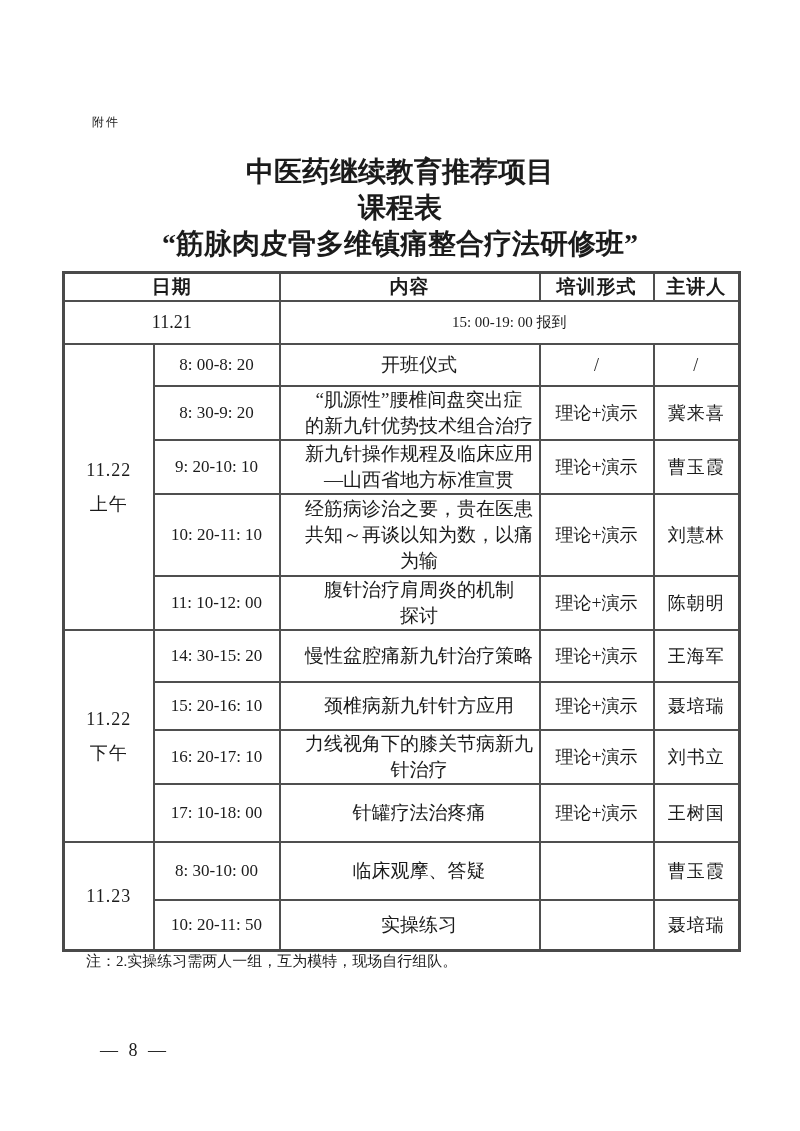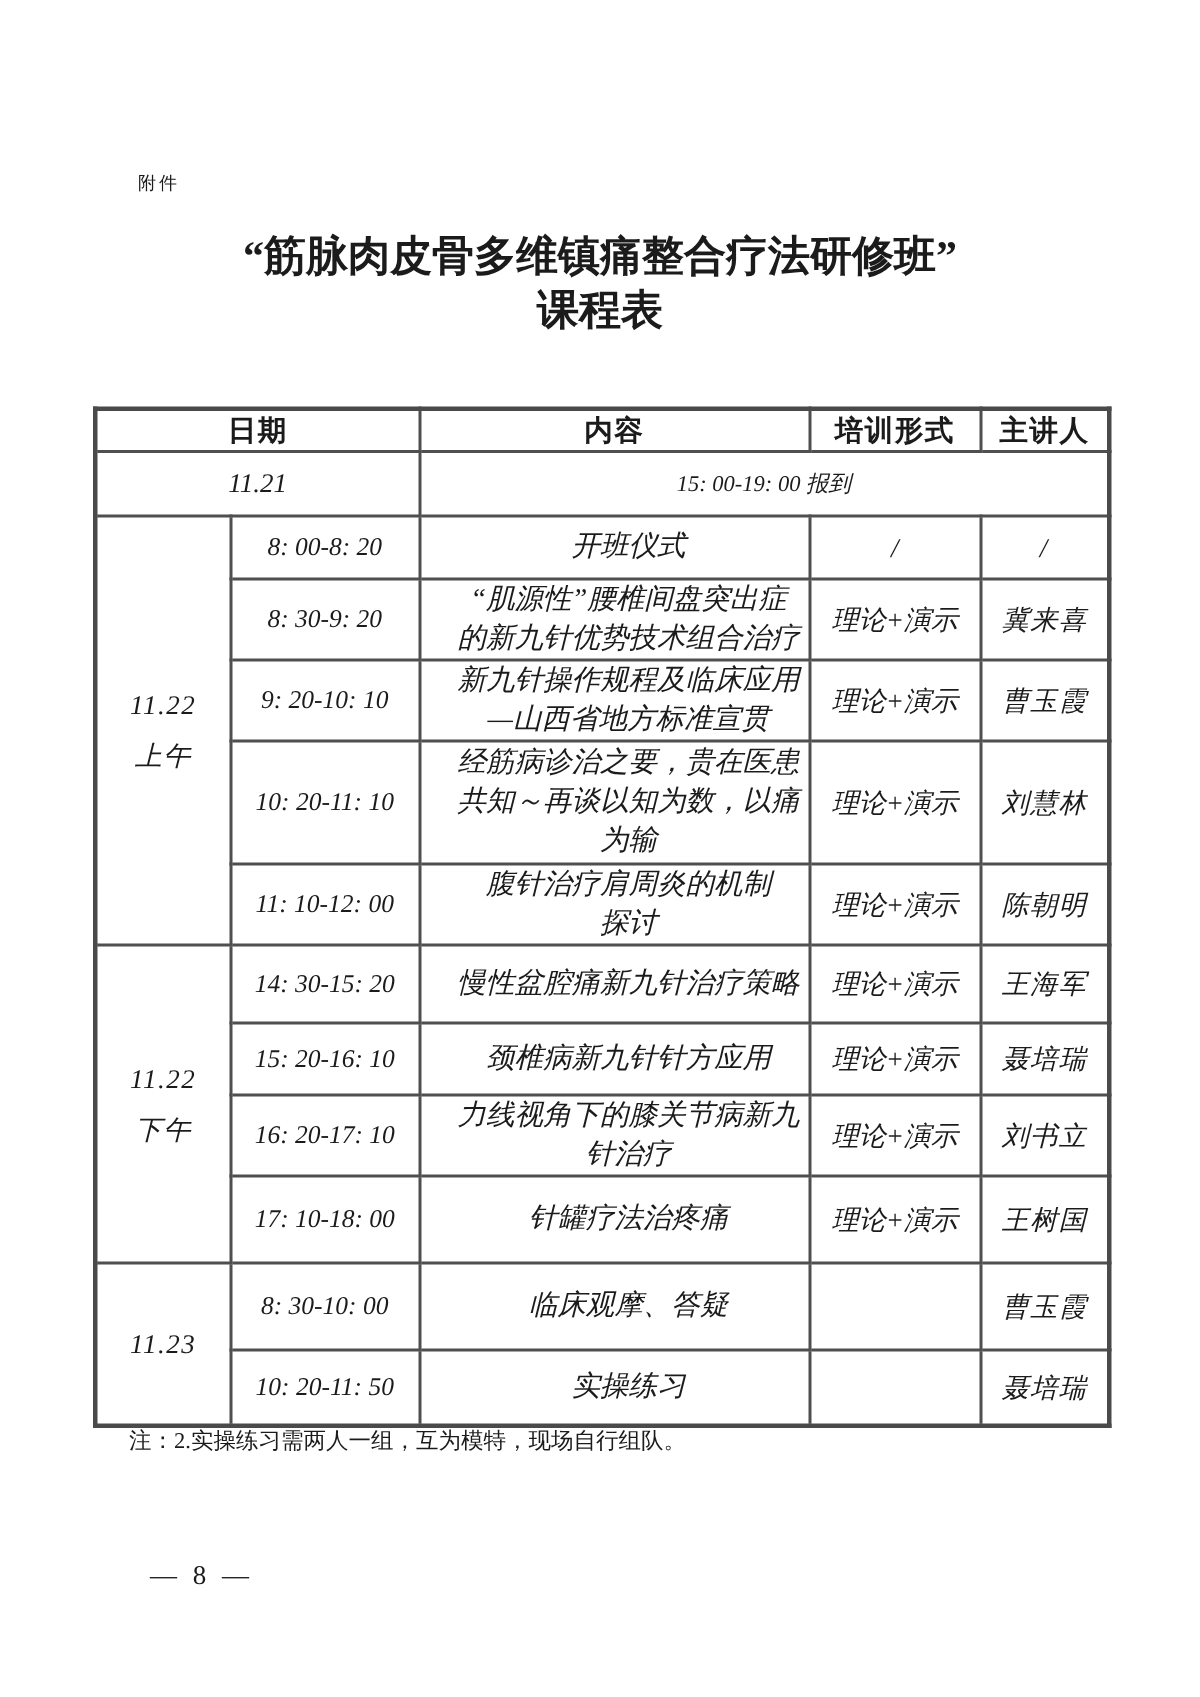--- a/index.html
+++ b/index.html
@@ -11,21 +11,21 @@
   .titles{position:absolute;left:0;top:154px;width:800px;text-align:center;
     font-weight:700;font-size:28px;line-height:36px;}
   .titles div{white-space:nowrap;}
   table.schedule{position:absolute;left:62px;top:271px;width:676px;
     border-collapse:collapse;table-layout:fixed;border:3px solid #4a4a4a;}
   .schedule th,.schedule td{
     border:2px solid #4f4f4f;text-align:center;vertical-align:middle;
     padding:0 2px;overflow:hidden;font-weight:400;
   }
   .schedule th{font-size:19px;font-weight:700;letter-spacing:1px;}
-  .schedule td{font-size:18px;font-style:italic;}
+  .schedule td{font-size:18px;}
   td.content{font-size:19px;white-space:pre-line;line-height:26px;padding-left:21px;}
   td.date-cell{white-space:pre-line;line-height:34px;font-size:18px;letter-spacing:1px;}
   td.time{font-size:17px;border-radius:12px;}
   td.format{font-size:18px;}
   td.speaker{font-size:18px;letter-spacing:1px;}
   td.reg-content{font-size:15px;}
   
   tr.trh-head{height:27px;} tr.trh-reg{height:43px;}
   tr.trh-a{height:42px;} tr.trh-b{height:54px;} tr.trh-c{height:51px;}
   tr.trh-d{height:82px;} tr.trh-e{height:54px;} tr.trh-f{height:52px;}
@@ -35,22 +35,23 @@
     display:flex;align-items:flex-start;white-space:nowrap;}
   .notes .prefix{flex:0 0 auto;}
   .page-number{position:absolute;left:100px;top:1040px;font-size:18px;letter-spacing:3px;}
 </style>
 </head>
 <body>
 
 <div class="attachment">附件</div>
 
 <div class="titles">
+  <div>中医药继续教育推荐项目</div>
+  <div>课程表</div>
   <div>“筋脉肉皮骨多维镇痛整合疗法研修班”</div>
-  <div>课程表</div>
 </div>
 
 <table class="schedule">
   <colgroup>
     <col style="width:90px">
       <col style="width:126px">
       <col style="width:260px">
       <col style="width:114px">
       <col style="width:86px">
   </colgroup>

